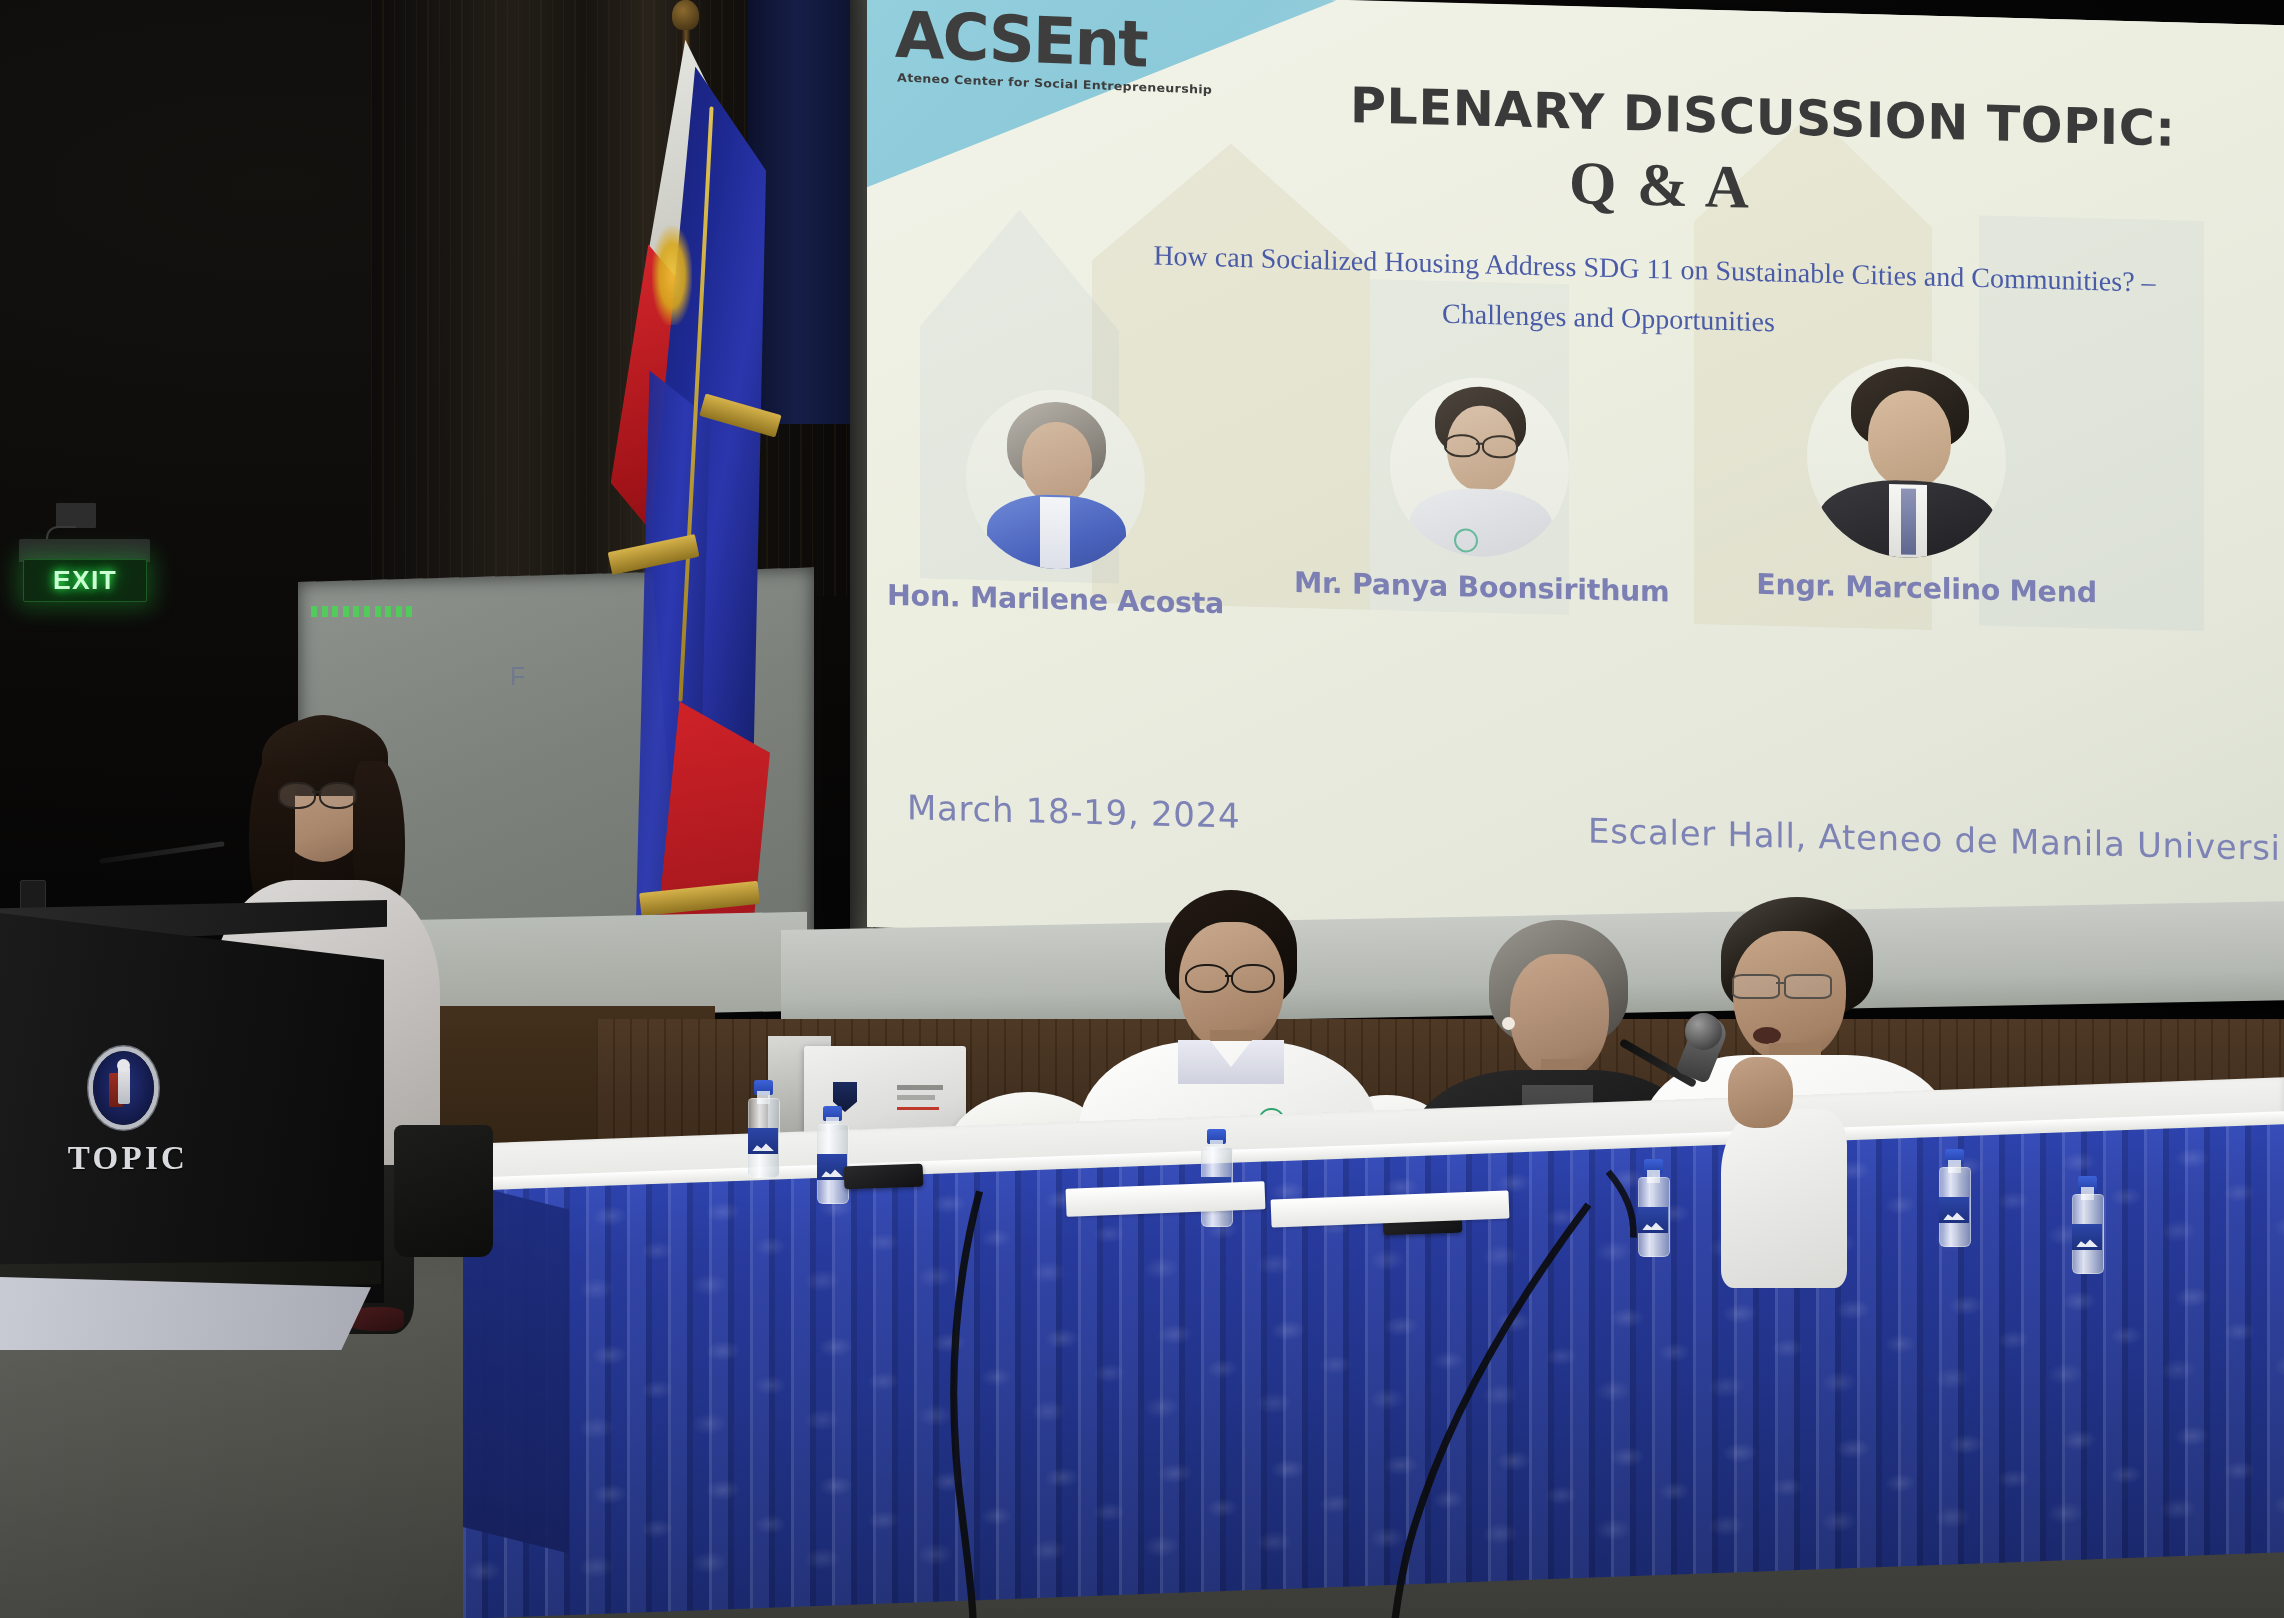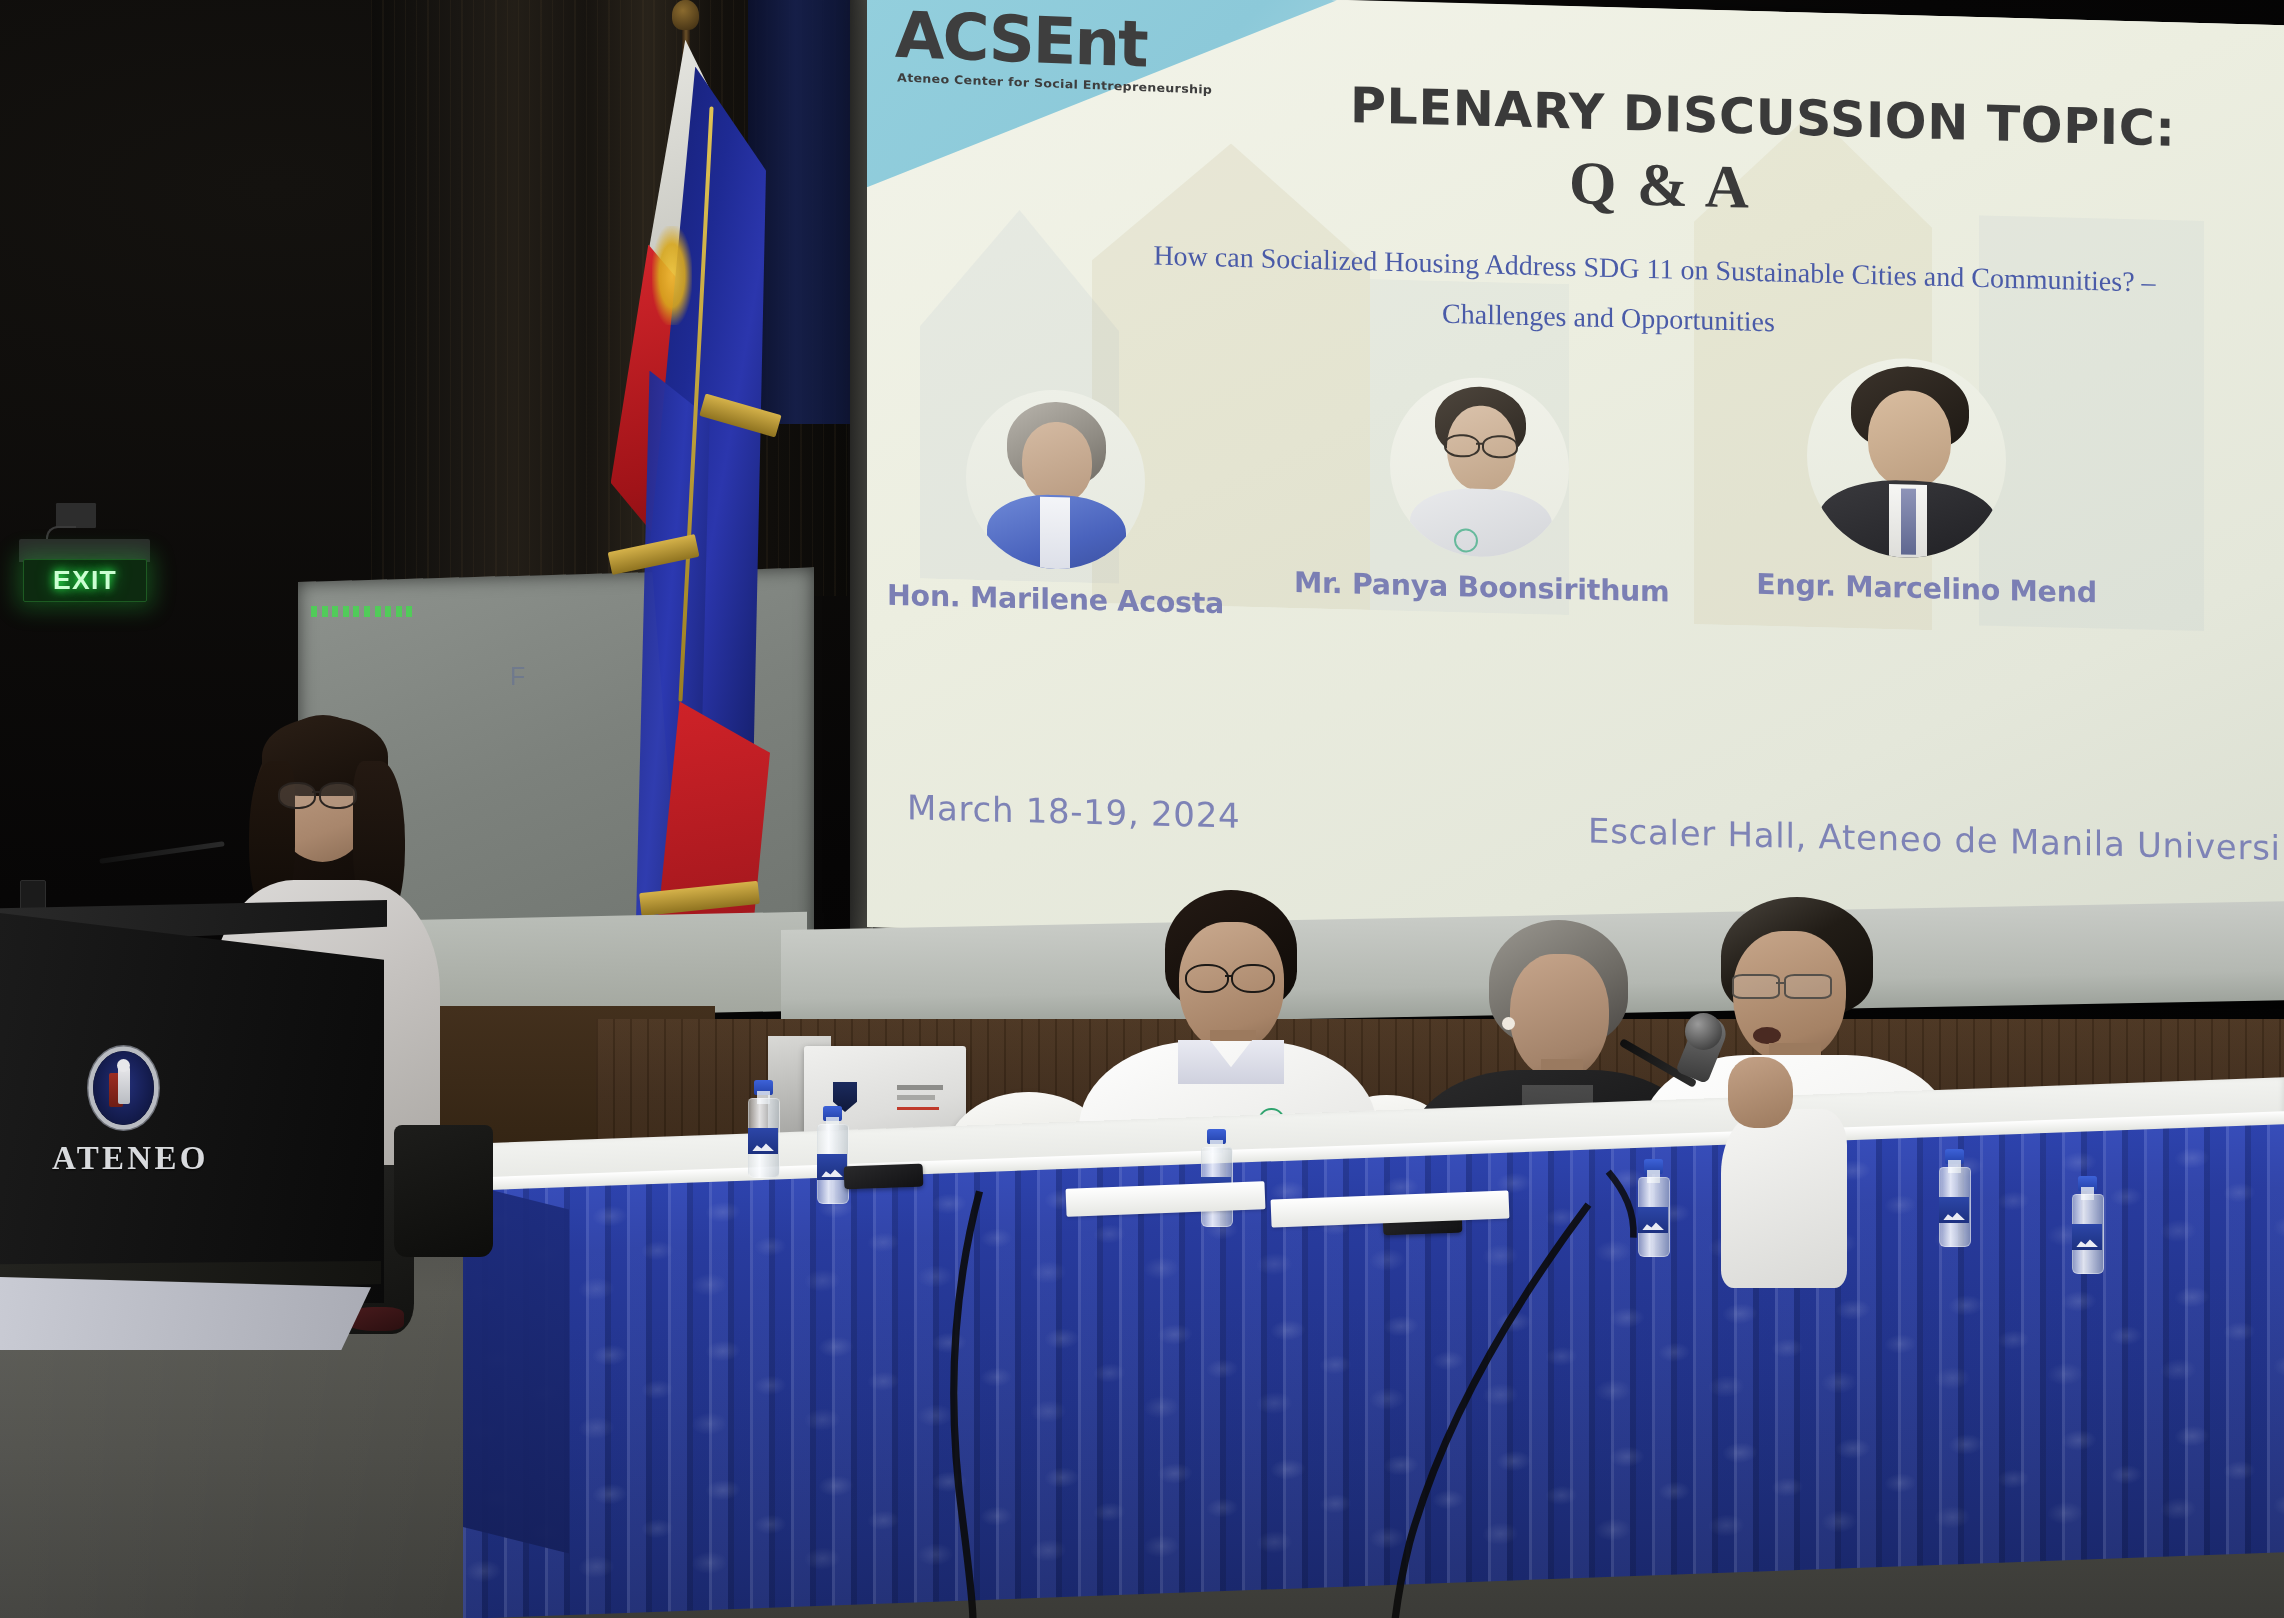--- a/index.html
+++ b/index.html
@@ -816,18 +816,18 @@
   </div>
   <div class="sp-bag"></div>
 
   <div class="podium-top"></div>
   <div class="podium"></div>
   <div class="podium-seal">
     <span class="seal-red"></span>
       <span class="seal-i"></span>
       <span class="seal-dot"></span>
   </div>
-  <div class="podium-word">ATENEO</div>
+  <div class="podium-word">TOPIC</div>
   <div class="podium-base-top"></div>
   <div class="podium-base"></div>
 
 </div>
 
 
 </body></html>

